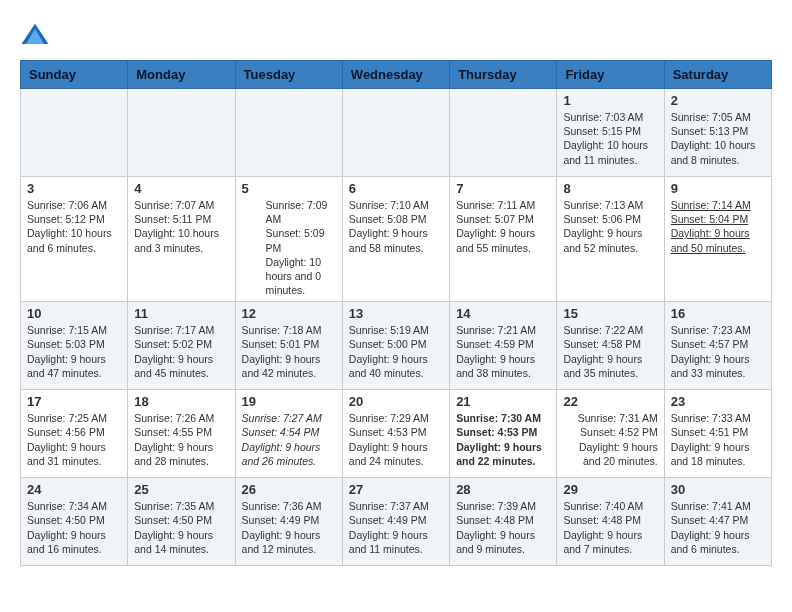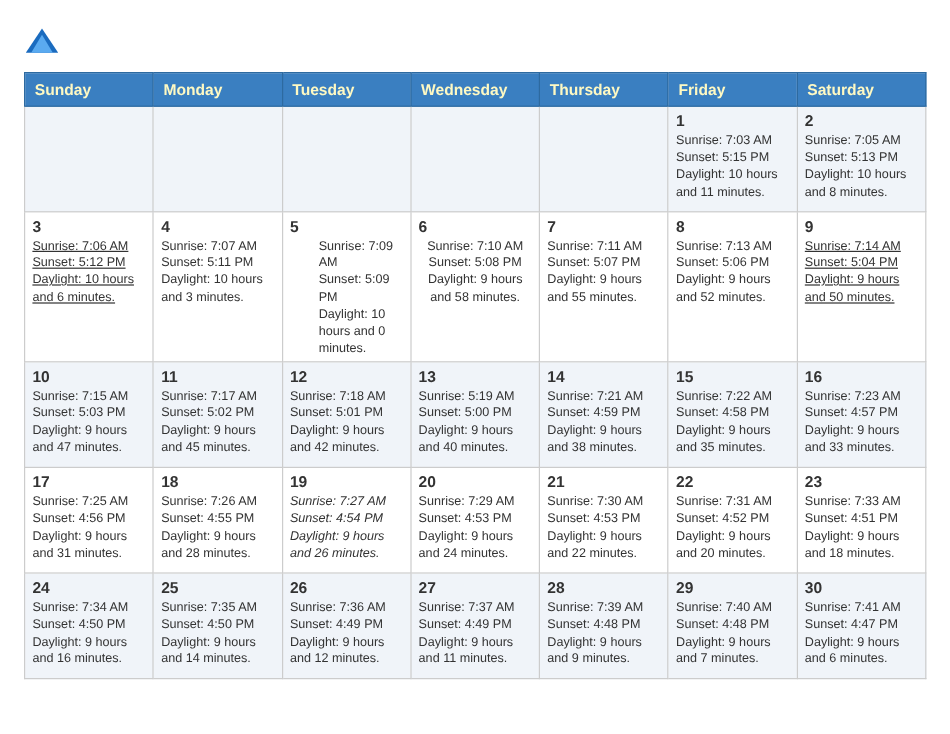--- a/index.html
+++ b/index.html
@@ -44,21 +44,21 @@
       font-size: 16px;
       color: #555;
     }
     .calendar {
       width: 100%;
       border-collapse: collapse;
       border: 1px solid #ccc;
     }
     .calendar th {
       background-color: #3a7fc1;
-      color: #fef9c3;
+      color: #0f172a;
       text-align: left;
       padding: 6px 8px;
       font-size: 13px;
       border: 1px solid #2d6aa0;
     }
     .calendar td {
       vertical-align: top;
       border: 1px solid #ccc;
       padding: 4px 6px;
       font-size: 11px;
@@ -138,39 +138,39 @@
         <td>
           <div class="day-number">2</div>
           <div class="day-info" style="white-space: pre-line;">Sunrise: 7:05 AM
 Sunset: 5:13 PM
 Daylight: 10 hours and 8 minutes.</div>
         </td>
       </tr>
       <tr>
         <td>
           <div class="day-number">3</div>
-          <div class="day-info" style="white-space: pre-line; text-decoration: underline;">Sunrise: 7:06 AM
+          <div class="day-info" style="white-space: pre-line;">Sunrise: 7:06 AM
 Sunset: 5:12 PM
 Daylight: 10 hours and 6 minutes.</div>
         </td>
         <td>
           <div class="day-number">4</div>
           <div class="day-info" style="white-space: pre-line;">Sunrise: 7:07 AM
 Sunset: 5:11 PM
 Daylight: 10 hours and 3 minutes.</div>
         </td>
         <td>
           <div class="day-number">5</div>
           <div class="day-info" style="white-space: pre-line; margin-left: 24px;">Sunrise: 7:09 AM
 Sunset: 5:09 PM
 Daylight: 10 hours and 0 minutes.</div>
         </td>
         <td>
           <div class="day-number">6</div>
-          <div class="day-info" style="white-space: pre-line; text-align: center;">Sunrise: 7:10 AM
+          <div class="day-info" style="white-space: pre-line;">Sunrise: 7:10 AM
 Sunset: 5:08 PM
 Daylight: 9 hours and 58 minutes.</div>
         </td>
         <td>
           <div class="day-number">7</div>
           <div class="day-info" style="white-space: pre-line;">Sunrise: 7:11 AM
 Sunset: 5:07 PM
 Daylight: 9 hours and 55 minutes.</div>
         </td>
         <td>
@@ -250,27 +250,27 @@
 Daylight: 9 hours and 26 minutes.</div>
         </td>
         <td>
           <div class="day-number">20</div>
           <div class="day-info" style="white-space: pre-line;">Sunrise: 7:29 AM
 Sunset: 4:53 PM
 Daylight: 9 hours and 24 minutes.</div>
         </td>
         <td>
           <div class="day-number">21</div>
-          <div class="day-info" style="white-space: pre-line;">Sunrise: 7:30 AM
+          <div class="day-info" style="white-space: pre-line; font-weight: bold;">Sunrise: 7:30 AM
 Sunset: 4:53 PM
 Daylight: 9 hours and 22 minutes.</div>
         </td>
         <td>
           <div class="day-number">22</div>
-          <div class="day-info" style="white-space: pre-line;">Sunrise: 7:31 AM
+          <div class="day-info" style="white-space: pre-line; text-align: right;">Sunrise: 7:31 AM
 Sunset: 4:52 PM
 Daylight: 9 hours and 20 minutes.</div>
         </td>
         <td>
           <div class="day-number">23</div>
           <div class="day-info" style="white-space: pre-line;">Sunrise: 7:33 AM
 Sunset: 4:51 PM
 Daylight: 9 hours and 18 minutes.</div>
         </td>
       </tr>

